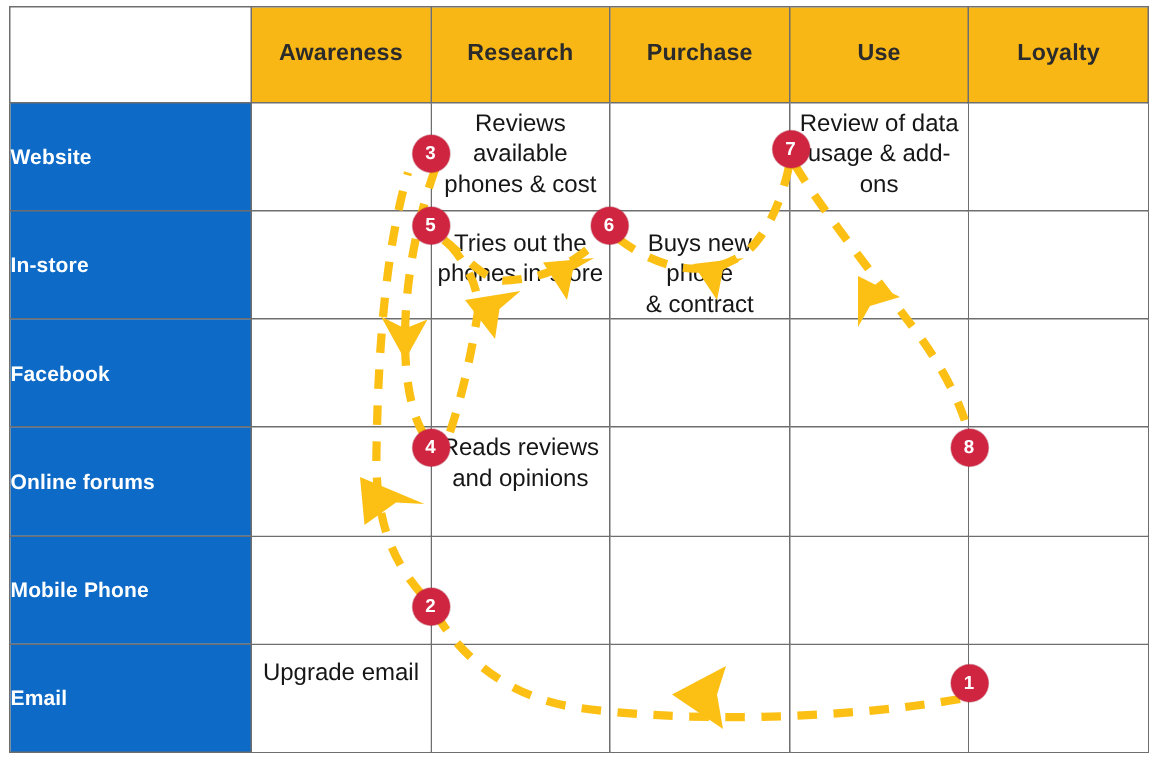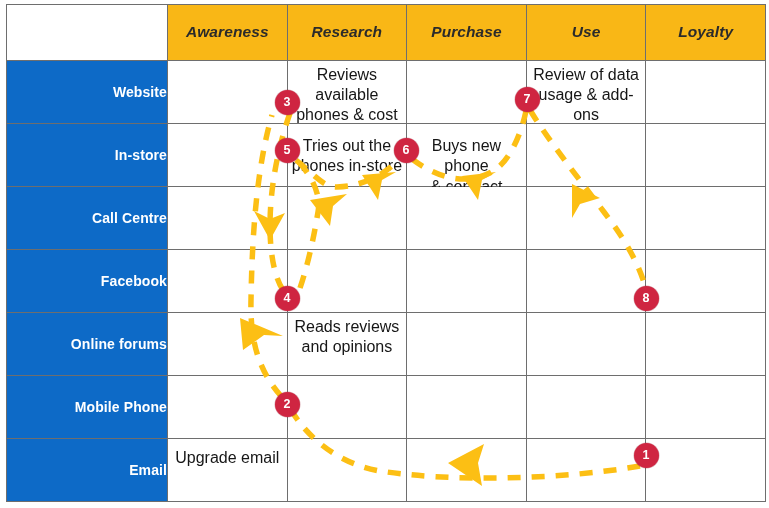--- a/index.html
+++ b/index.html
@@ -48,30 +48,29 @@
   td.stage-head {
     background: #f9b716;
     color: #2b2b2b;
     font-size: 15.5px;
     font-weight: bold;
     text-align: center;
     letter-spacing: 0.1px;
     height: 44px;
     border: 1px solid #cfcfcf;
     border-bottom: 1px solid #6e6e6e;
-    font-style: italic;
   }
 
   
   td.channel-head {
     background: #0d6ac7;
     color: #ffffff;
     font-size: 14px;
     font-weight: bold;
-    text-align: right;
+    text-align: left;
     letter-spacing: 0.1px;
     border: 1px solid #ffffff;
     border-left: 1px solid #c8c8c8;
     border-right: 1px solid #c8c8c8;
     height: 50px;
   }
 
   td.grid-cell {
     background: #ffffff;
     position: relative;
@@ -180,28 +179,20 @@
 phones in-store</span>
           </td>
         <td class="grid-cell note-top-shift">
             <span class="cell-note">Buys new phone
 &amp; contract</span>
           </td>
         <td class="grid-cell note-top-shift"></td>
         <td class="grid-cell note-top-shift"></td>
       </tr>
 
-      <tr>
-        <td class="channel-head"><span>Call Centre</span></td>
-        <td class="grid-cell note-mid"></td>
-        <td class="grid-cell note-mid"></td>
-        <td class="grid-cell note-mid"></td>
-        <td class="grid-cell note-mid"></td>
-        <td class="grid-cell note-mid"></td>
-      </tr>
 
       <tr>
         <td class="channel-head"><span>Facebook</span></td>
         <td class="grid-cell note-mid"></td>
         <td class="grid-cell note-mid"></td>
         <td class="grid-cell note-mid"></td>
         <td class="grid-cell note-mid"></td>
         <td class="grid-cell note-mid"></td>
       </tr>
 

